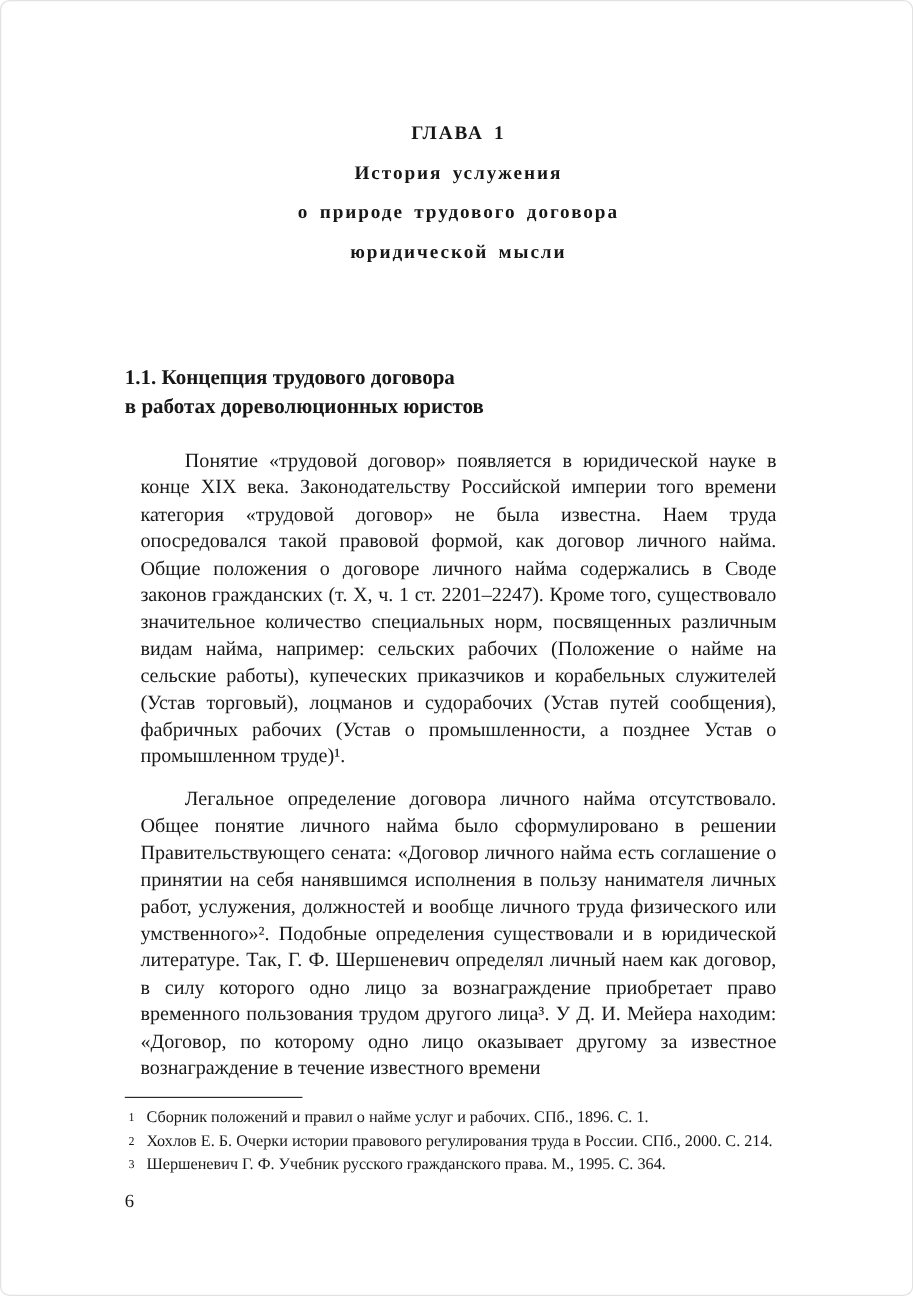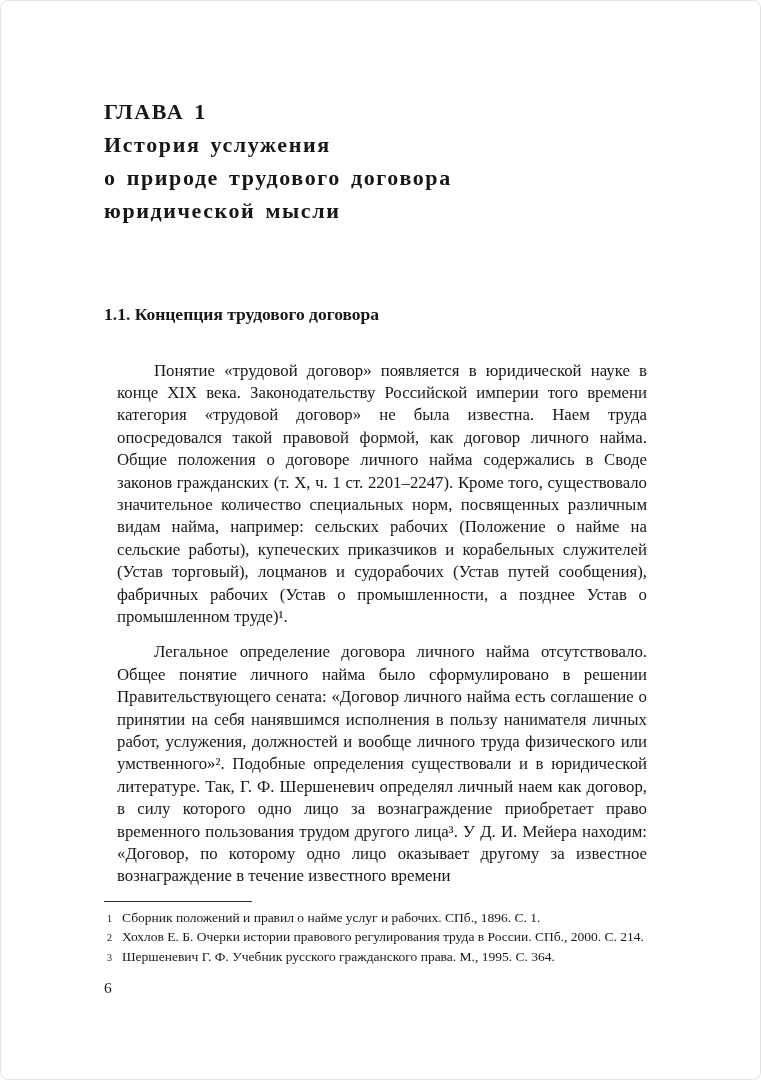--- a/index.html
+++ b/index.html
@@ -17,31 +17,32 @@
     border-radius: 8px;
     overflow: hidden;
     font-family: "Liberation Serif", "DejaVu Serif", serif;
     color: #171717;
   }
   .content {
     padding: 94px 100px 0 103px; 
   }
   .chapter-title {
     margin: 0 0 76px 0;
-    font-size: 22px;
+    text-align: center;
+    font-size: 16px;
     font-weight: bold;
     line-height: 33px;
     letter-spacing: 1.6px;
     word-spacing: 3px;
   }
   .chapter-title .line {
     display: block;
   }
   .section-heading {
-    margin: 0 0 33px 0;
+    margin: 0 0 23px 0;
     font-size: 17.5px;
     font-weight: bold;
     line-height: 23.5px;
   }
   .section-heading .line {
     display: block;
   }
   .body-text p {
     margin: 13px;
     font-size: 16.8px;
@@ -88,20 +89,21 @@
 
     <h1 class="chapter-title">
       <span class="line">ГЛАВА 1</span>
       <span class="line">История услужения</span>
       <span class="line">о природе трудового договора</span>
       <span class="line">юридической мысли</span>
     </h1>
 
     <h2 class="section-heading">
       <span class="line">1.1. Концепция трудового договора</span>
+      <span class="line">в работах дореволюционных юристов</span>
     </h2>
 
     <div class="body-text">
       <p>Понятие «трудовой договор» появляется в юридической науке в конце XIX века. Законодательству Российской империи того времени категория «трудовой договор» не была известна. Наем труда опосредовался такой правовой формой, как договор личного найма. Общие положения о договоре личного найма содержались в Своде законов гражданских (т. X, ч. 1 ст. 2201–2247). Кроме того, существовало значительное количество специальных норм, посвященных различным видам найма, например: сельских рабочих (Положение о найме на сельские работы), купеческих приказчиков и корабельных служителей (Устав торговый), лоцманов и судорабочих (Устав путей сообщения), фабричных рабочих (Устав о промышленности, а позднее Устав о промышленном труде)¹.</p>
       <p>Легальное определение договора личного найма отсутствовало. Общее понятие личного найма было сформулировано в решении Правительствующего сената: «Договор личного найма есть соглашение о принятии на себя нанявшимся исполнения в пользу нанимателя личных работ, услужения, должностей и вообще личного труда физического или умственного»². Подобные определения существовали и в юридической литературе. Так, Г. Ф. Шершеневич определял личный наем как договор, в силу которого одно лицо за вознаграждение приобретает право временного пользования трудом другого лица³. У Д. И. Мейера находим: «Договор, по которому одно лицо оказывает другому за известное вознаграждение в течение известного времени</p>
     </div>
 
     <div class="footnote-rule"></div>
 
     <div class="footnotes">

